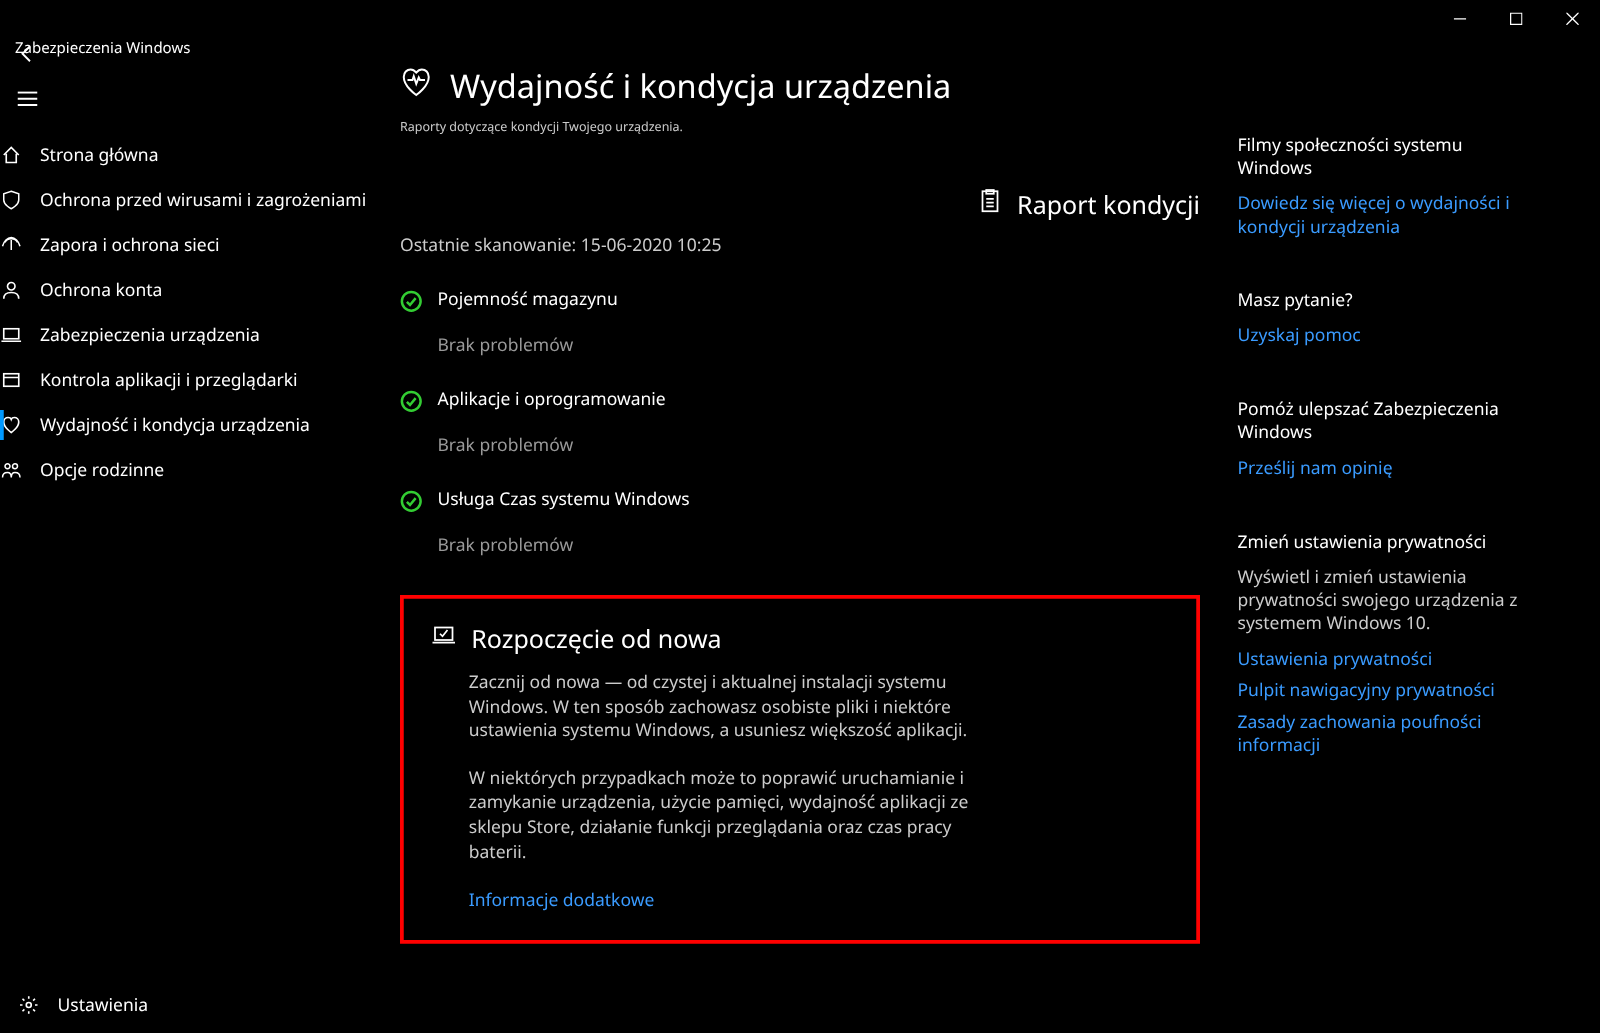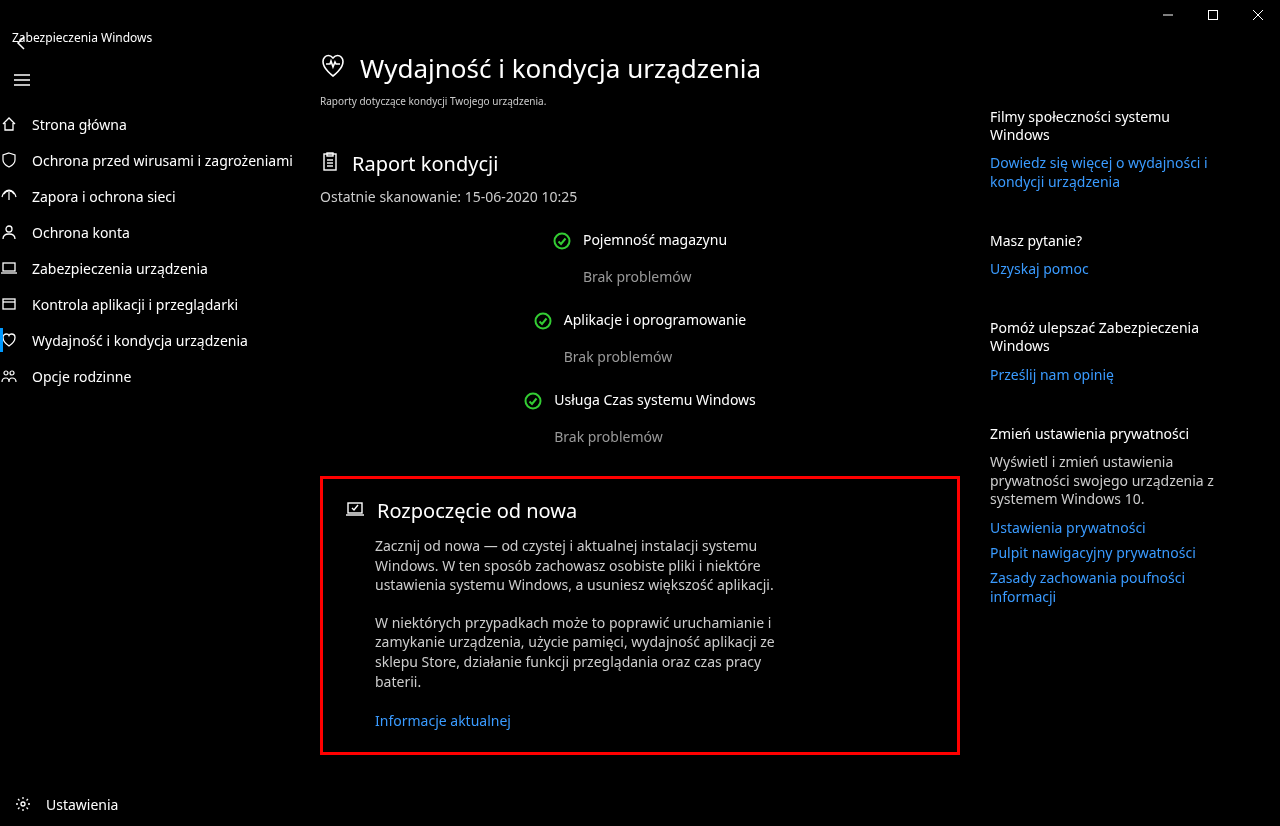--- a/index.html
+++ b/index.html
@@ -63,26 +63,26 @@
   padding: 0 8px 0 20px;
   display: flex;
 }
 .content { width: 670px; padding-right: 30px; }
 .page-header { display: flex; align-items: center; gap: 14px; margin-top: -50px; }
 .page-header svg { width: 26px; height: 26px; stroke: #fff; fill: none; }
 .page-title { font-size: 26px; font-weight: 400; }
 .page-subtitle { font-size: 10px; color: #ccc; margin-top: 8px; }
 
 .section { margin-top: 42px; }
-.section-head { display: flex; align-items: center; gap: 12px; }
+.section-head { display: flex; align-items: center; gap: 12px; justify-content: flex-end; }
 .section-head svg { width: 20px; height: 20px; stroke: #fff; fill: none; }
 .section-title { font-size: 20px; font-weight: 400; }
 .section-sub { font-size: 14px; color: #ccc; margin-top: 10px; margin-left: 30px; }
 
-.check-item { display: flex; align-items: flex-start; gap: 12px; margin-top: 24px; margin-left: 0; justify-content: center; }
+.check-item { display: flex; align-items: flex-start; gap: 12px; margin-top: 24px; margin-left: 0; }
 .check-icon { width: 18px; height: 18px; margin-top: 2px; }
 .check-icon circle { stroke: #33cc33; fill: none; stroke-width: 2; }
 .check-icon path { stroke: #33cc33; fill: none; stroke-width: 2; }
 .check-text .ct-title { font-size: 14px; color: #fff; }
 .check-text .ct-sub { font-size: 14px; color: #999; margin-top: 18px; }
 
 .fresh-box {
   border: 3px solid #ff0000;
   margin-top: 30px;
   padding: 18px 22px 22px 22px;
@@ -284,21 +284,21 @@
         <div class="fresh-head">
           <span><svg viewBox="0 0 20 20">
                 <rect x="3" y="4" width="14" height="10" stroke-width="1.4"></rect>
                 <line x1="1" y1="16" x2="19" y2="16" stroke-width="1.4"></line>
                 <path d="M7 9 L9 11 L13 6" stroke-width="1.4"></path>
               </svg></span>
           <h2 class="fresh-title">Rozpoczęcie od nowa</h2>
         </div>
         <p class="fresh-p">Zacznij od nowa — od czystej i aktualnej instalacji systemu Windows. W ten sposób zachowasz osobiste pliki i niektóre ustawienia systemu Windows, a usuniesz większość aplikacji.</p>
         <p class="fresh-p" style="margin-top:18px;">W niektórych przypadkach może to poprawić uruchamianie i zamykanie urządzenia, użycie pamięci, wydajność aplikacji ze sklepu Store, działanie funkcji przeglądania oraz czas pracy baterii.</p>
-        <a class="fresh-link">Informacje aktualnej</a>
+        <a class="fresh-link">Informacje dodatkowe</a>
       </div>
     </div>
 
     <div class="rightcol">
       <div class="rc-block">
         <div class="rc-title">Filmy społeczności systemu Windows</div>
         <a class="rc-link">Dowiedz się więcej o wydajności i kondycji urządzenia</a>
       </div>
       <div class="rc-block">
         <div class="rc-title">Masz pytanie?</div>

